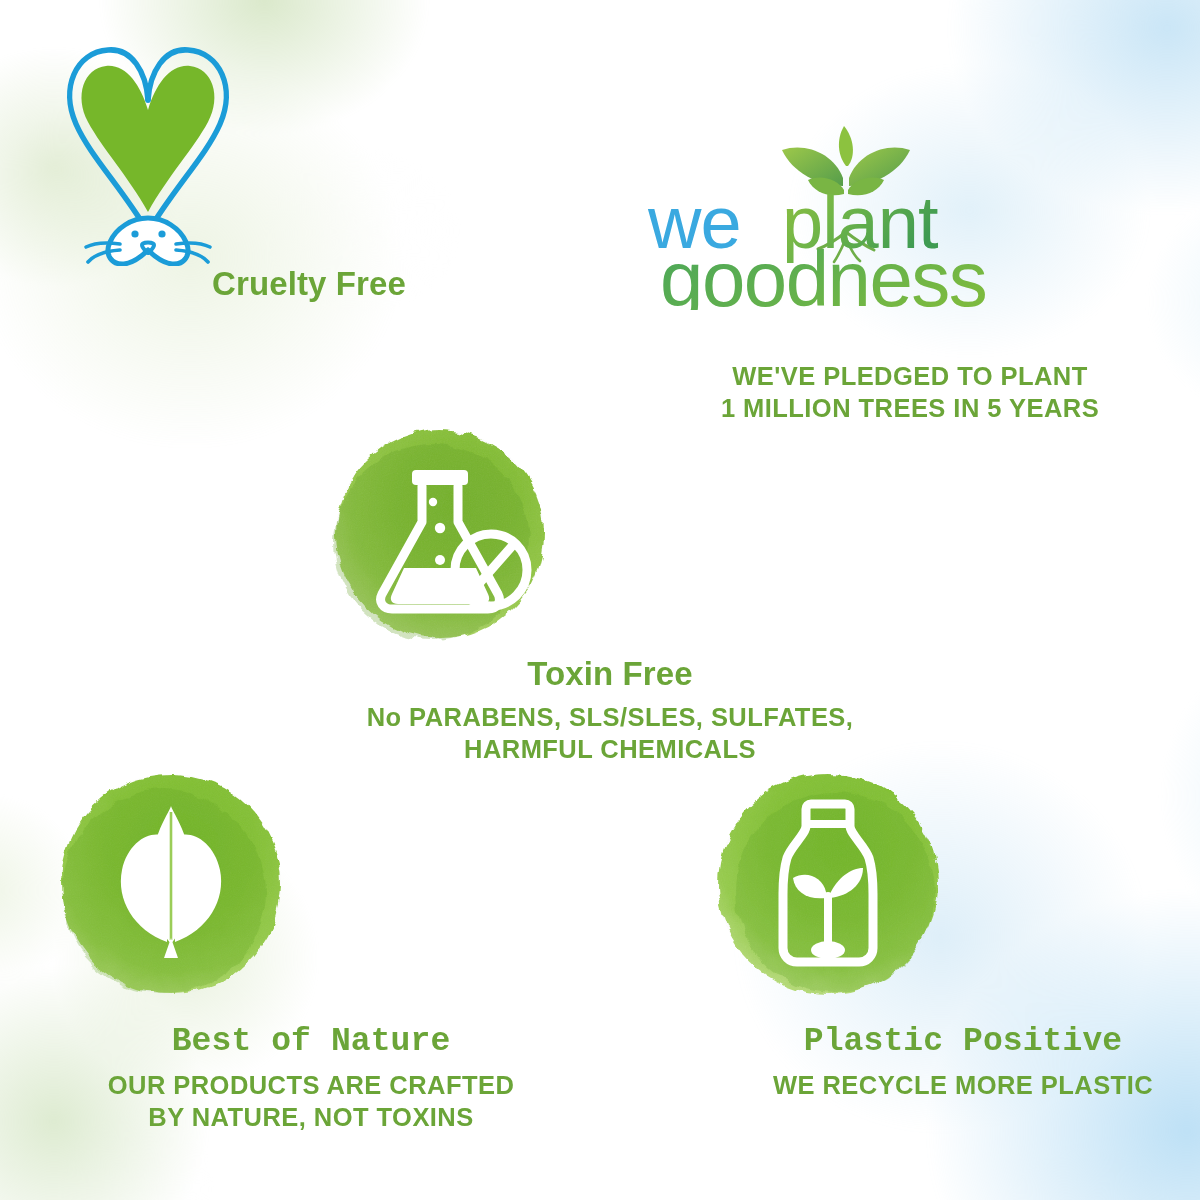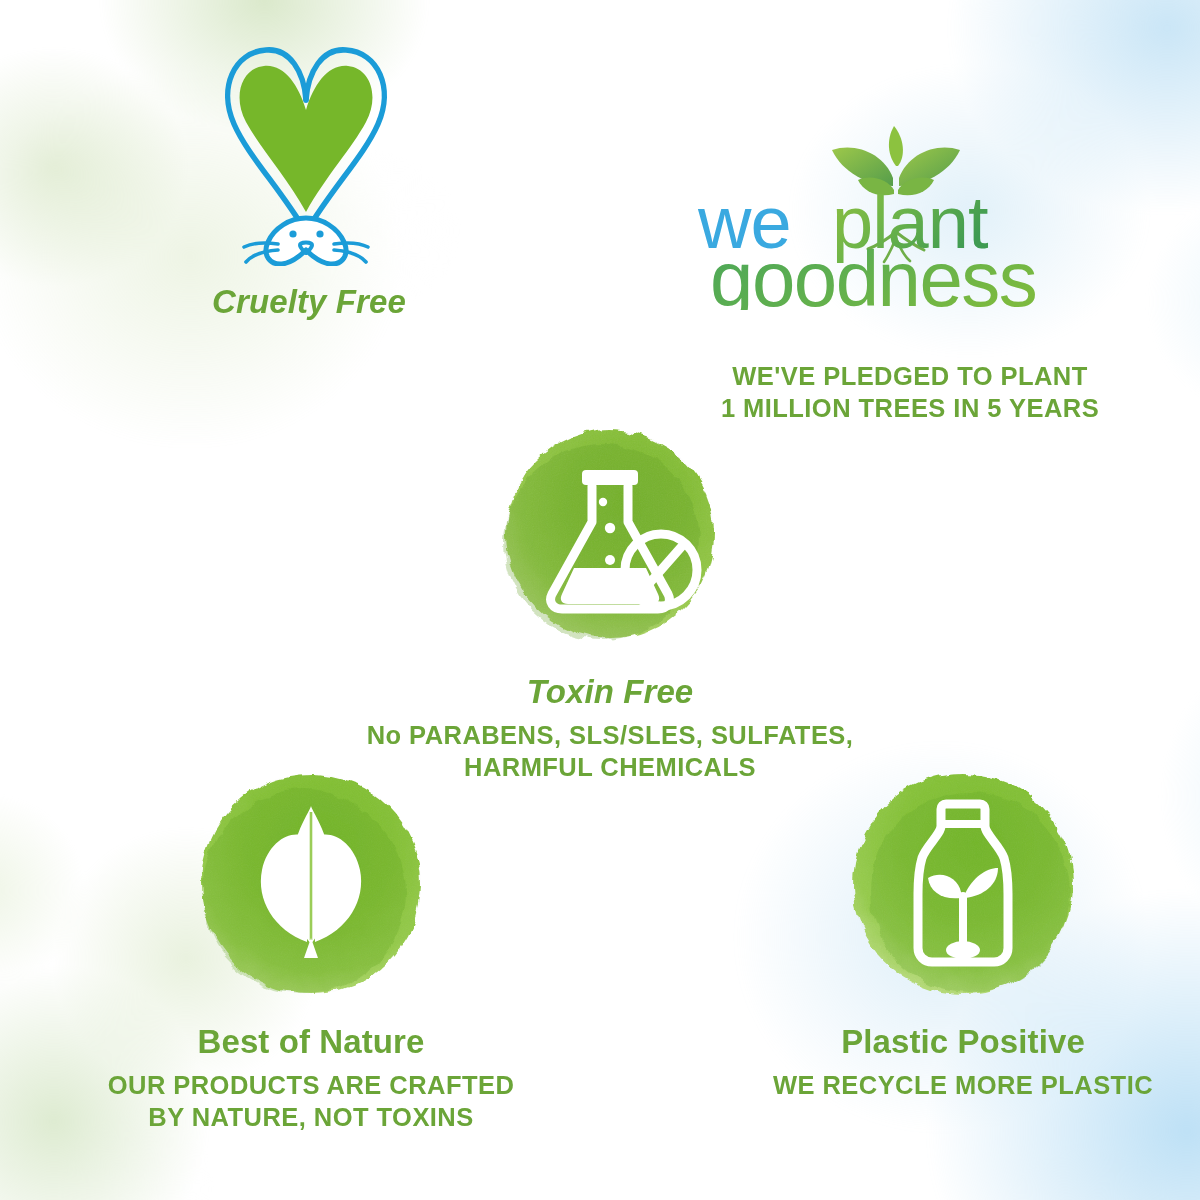--- a/index.html
+++ b/index.html
@@ -71,23 +71,23 @@
   .badge-desc.mixed{text-transform:none;}
   .badge-desc .ln{display:block;white-space:nowrap;}
 
   
   #panel-cruelty{left:36px;  top:36px;  width:546px;}
   #panel-plant  {left:640px; top:120px; width:540px;}
   #panel-toxin  {left:320px; top:418px; width:580px;}
   #panel-nature {left:46px;  top:762px; width:530px;}
   #panel-plastic{left:703px; top:762px; width:520px;}
 
-  .ic-wrap{display:flex;justify-content:center;align-items:flex-end;}
-  .title-gap-lg{margin-top:18px;font-style:italic;}
-  .title-gap-sm{margin-top:12px;}
+  .ic-wrap{display:flex;justify-content:flex-start;align-items:flex-end;}
+  .title-gap-lg{}
+  .title-gap-sm{margin-top:12px;font-family:Liberation Mono, monospace;}
 </style>
 </head>
 <body>
 
 <div id="stage">
 
   <div class="wash wash-tl"></div>
   <div class="wash wash-tr"></div>
   <div class="wash wash-br"></div>
   <div class="wash wash-bl"></div>

